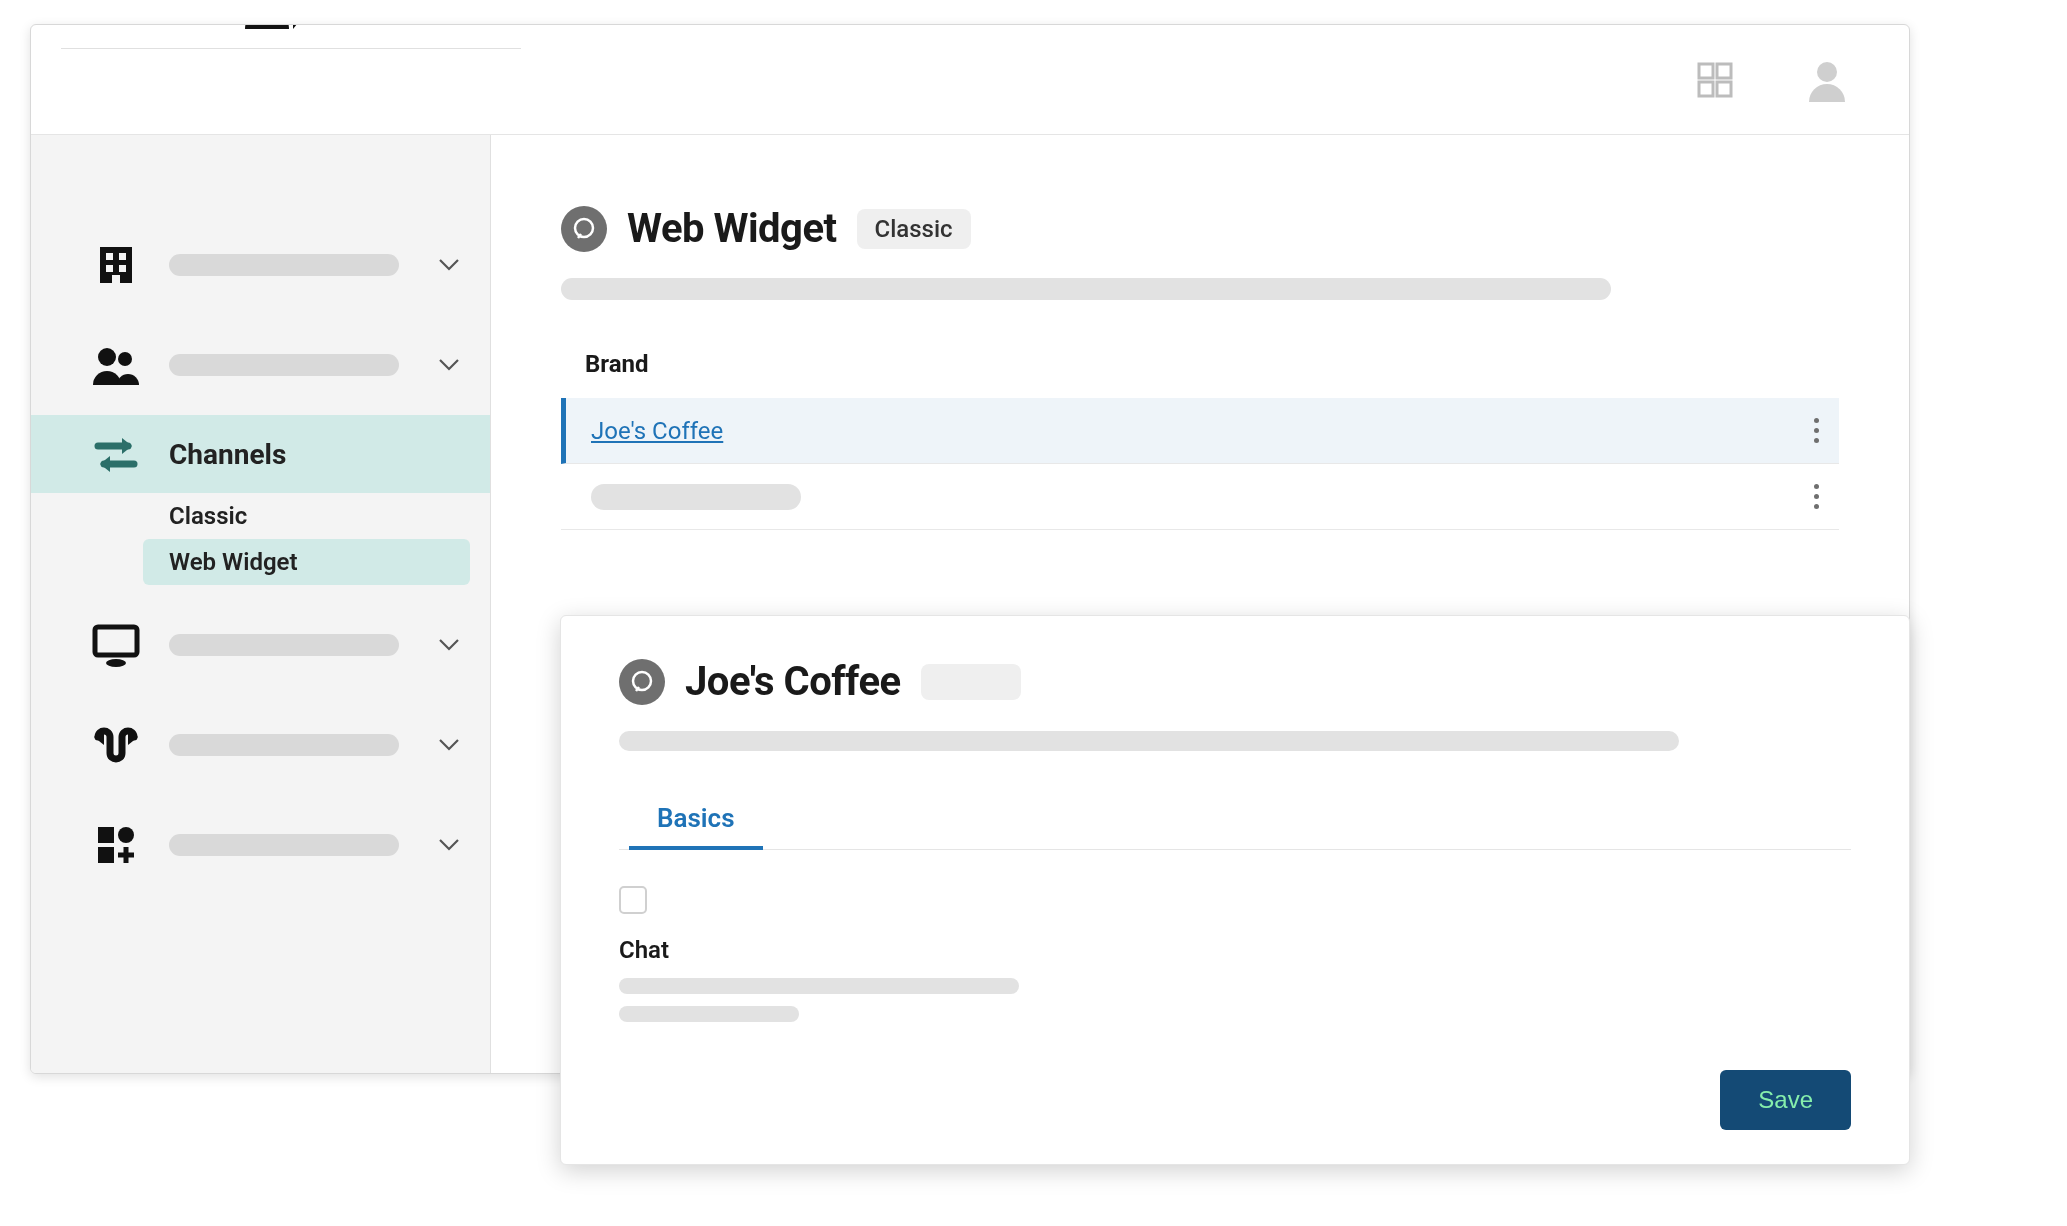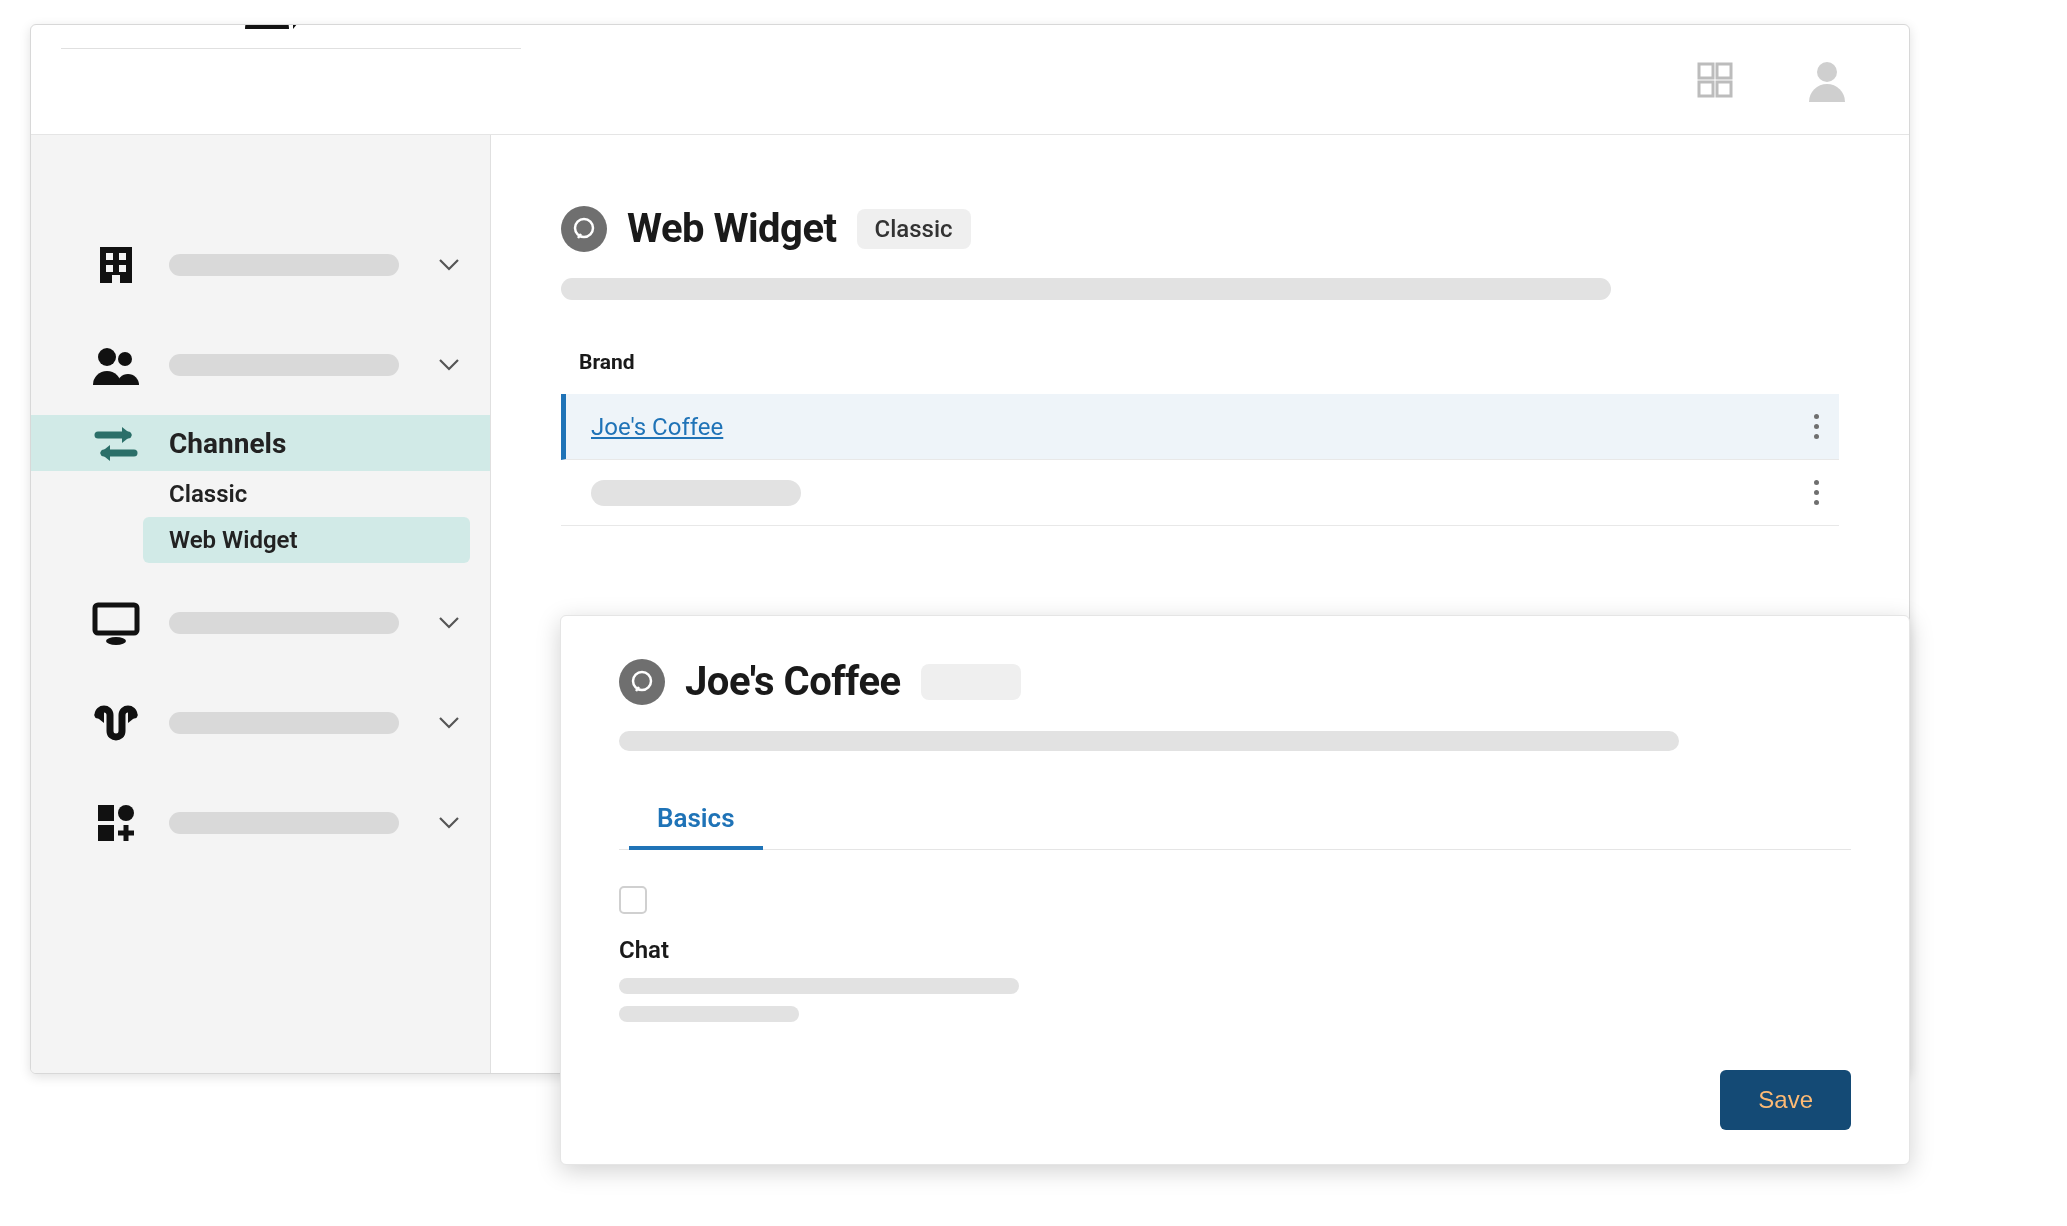--- a/index.html
+++ b/index.html
@@ -143,24 +143,24 @@
   }
   .subtitle-ph {
     height: 22px;
     background: #e2e2e2;
     border-radius: 11px;
     width: 1050px;
     margin-bottom: 50px;
   }
 
   .section-label {
-    font-size: 21px;
+    font-size: 24px;
     font-weight: 700;
     margin-bottom: 20px;
-    margin-left: 18px;
+    margin-left: 24px;
   }
 
   .brand-row {
     display:flex; align-items:center;
     height: 66px;
     border-bottom: 1px solid #e8e8e8;
     padding: 0 20px 0 30px;
     cursor:pointer;
   }
   .brand-row.selected {
@@ -243,21 +243,21 @@
   .option-sub-ph1 { width: 400px; height: 16px; background:#e2e2e2; border-radius:8px; margin-top:14px; }
   .option-sub-ph2 { width: 180px; height: 16px; background:#e2e2e2; border-radius:8px; margin-top:12px; }
 
   .save-bar {
     margin-top:auto;
     display:flex;
     justify-content:flex-end;
   }
   .btn-save {
     background:#144a75;
-    color:#fdba74;
+    color:#86efac;
     font-size: 24px;
     font-weight: 500;
     border:none;
     border-radius: 6px;
     padding: 16px 38px;
     cursor:pointer;
   }
 
   .chevron svg { display:block; }
 </style>
@@ -329,21 +329,21 @@
             </svg>
         </span>
         <span class="nav-label-ph"></span>
         <span class="chevron">
           <svg width="22" height="14" viewBox="0 0 22 14">
               <path d="M2 2 L11 11 L20 2" stroke="#555" stroke-width="2.2" fill="none"></path>
             </svg>
         </span>
       </div>
 
-      <div class="nav-item selected" style="height:56px;">
+      <div class="nav-item selected" style="height:78px;">
         <span class="nav-icon">
           <svg width="48" height="40" viewBox="0 0 48 40">
               <path d="M6 12 L36 12" stroke="#2b6f69" stroke-width="7" stroke-linecap="round"></path>
               <path d="M30 4 L40 12 L30 20" fill="#2b6f69"></path>
               <path d="M42 30 L12 30" stroke="#2b6f69" stroke-width="7" stroke-linecap="round"></path>
               <path d="M18 22 L8 30 L18 38" fill="#2b6f69"></path>
             </svg>
         </span>
         <span class="nav-text-label">Channels</span>
       </div>

